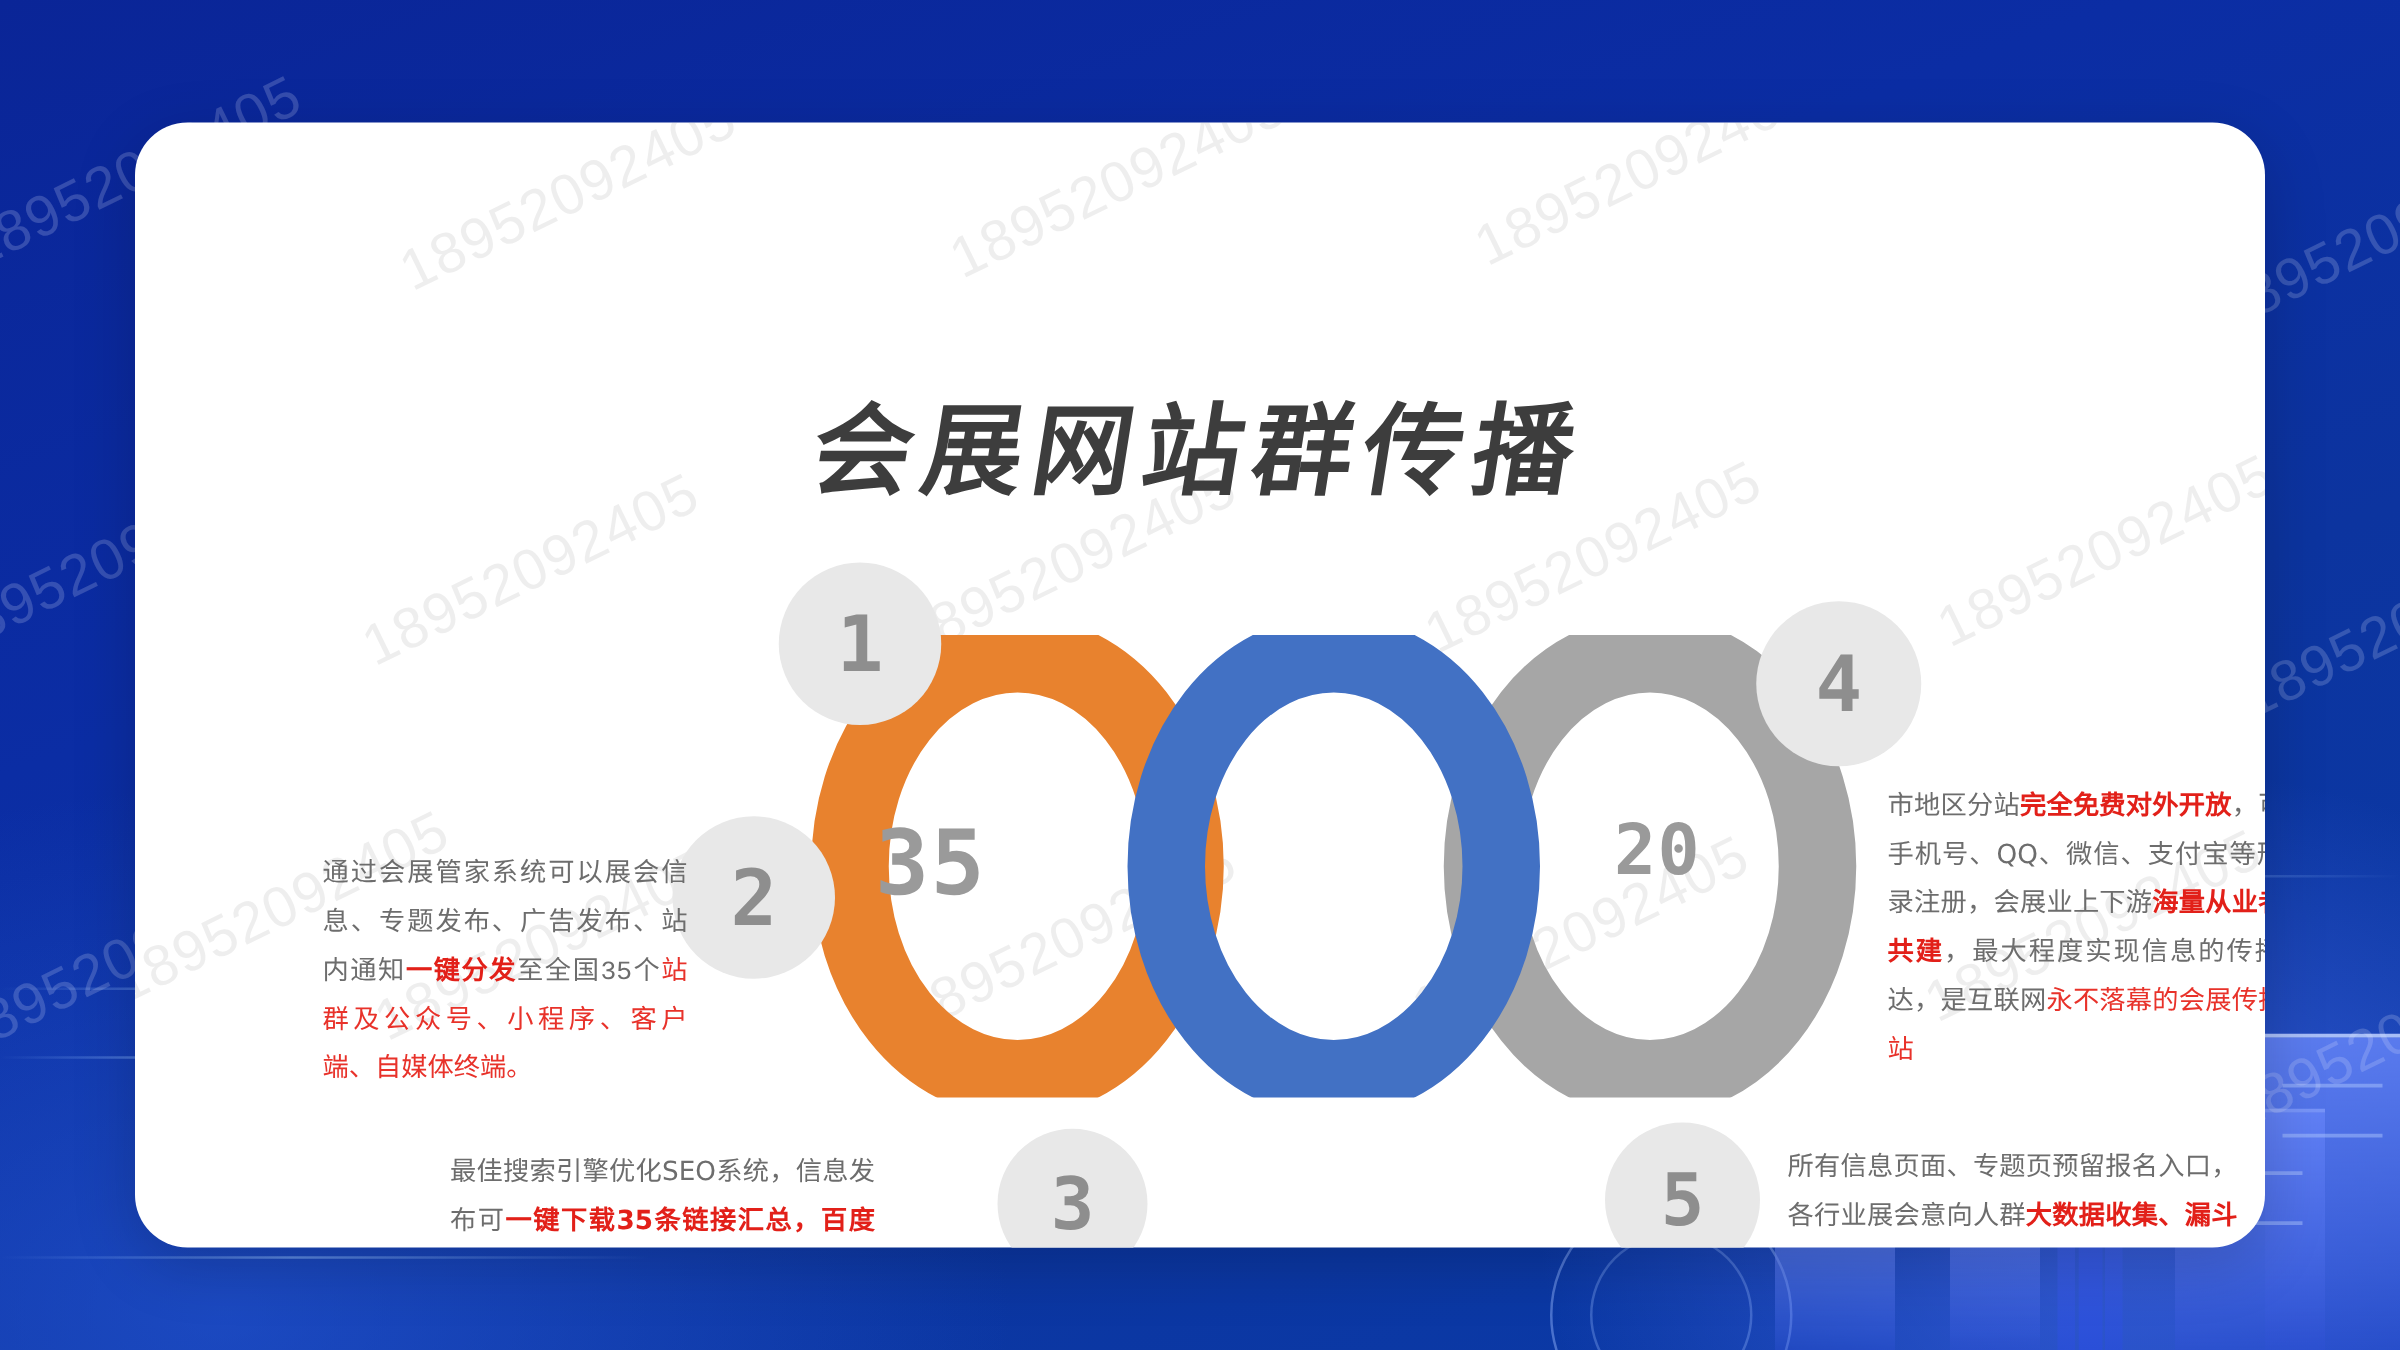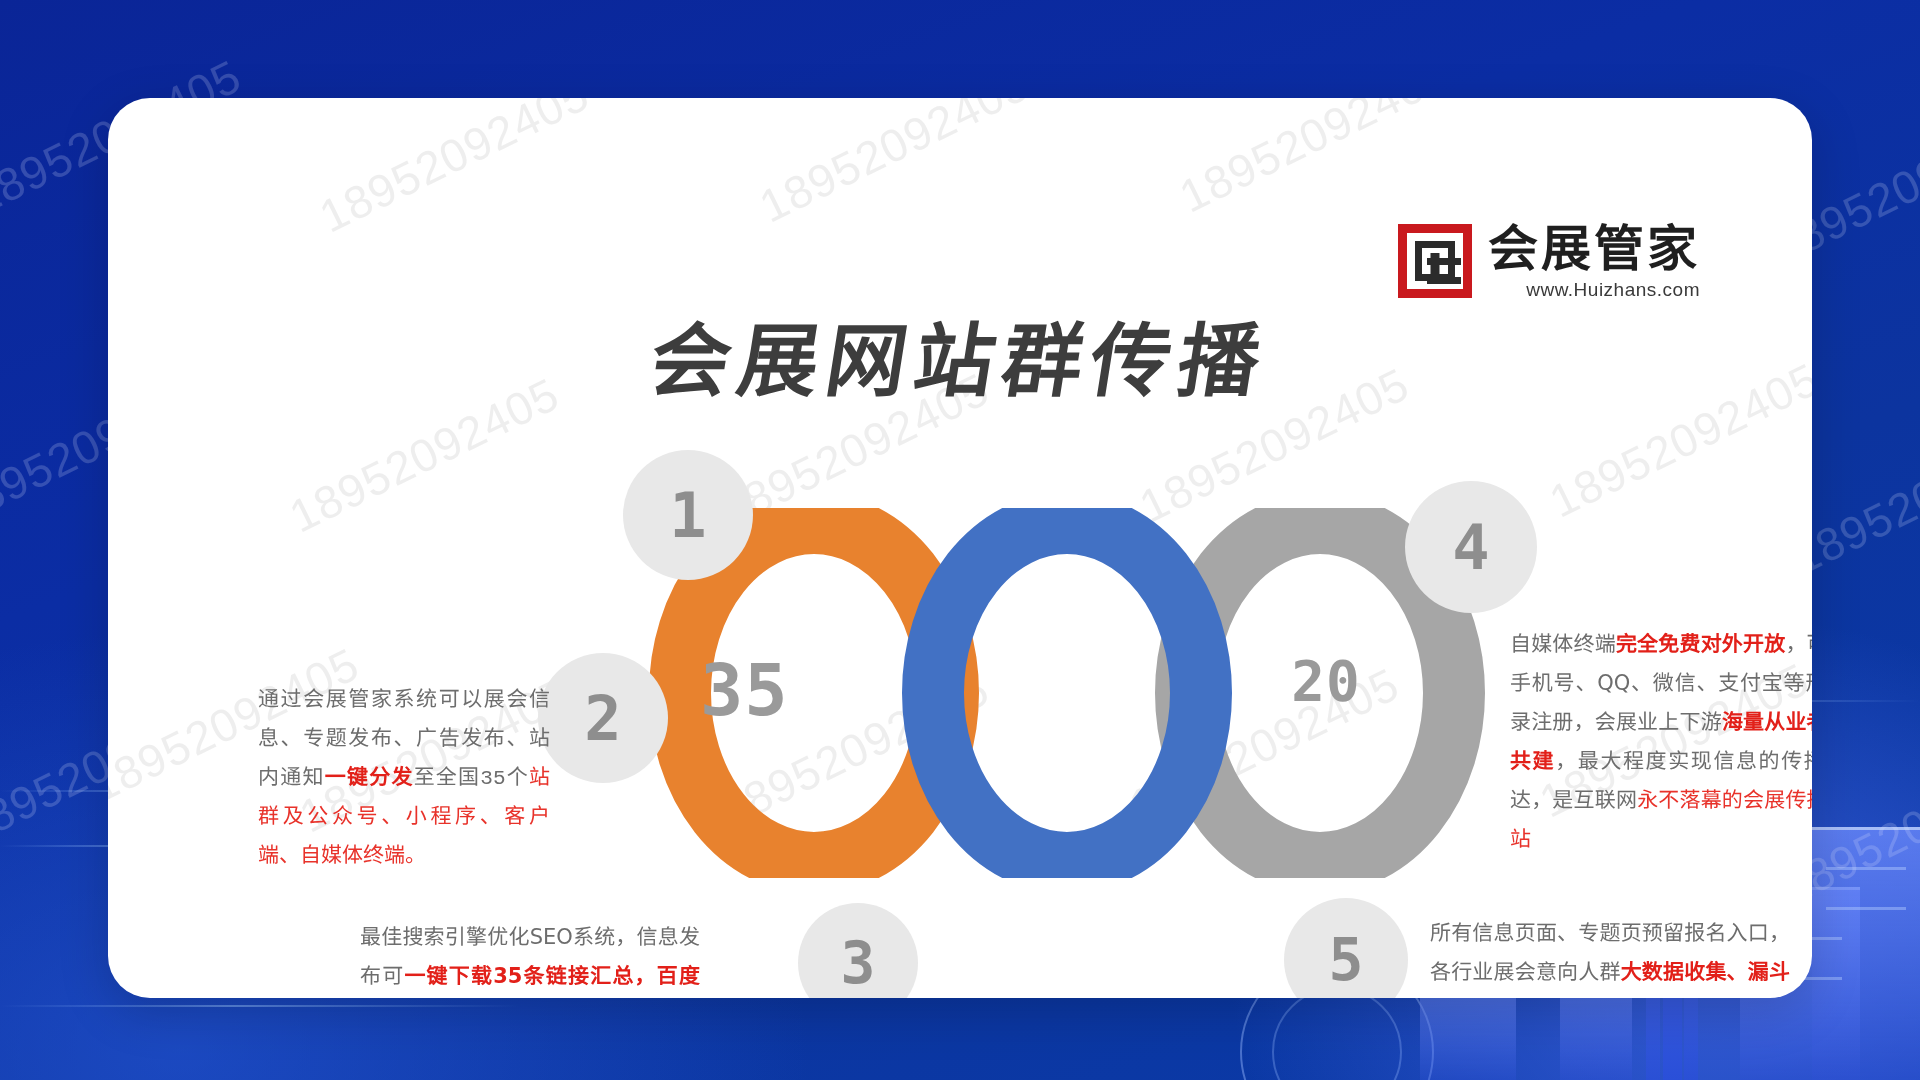--- a/index.html
+++ b/index.html
@@ -143,30 +143,20 @@
     <div class="wm" style="left:170px;top:330px;">18952092405</div>
     <div class="wm" style="left:600px;top:325px;">18952092405</div>
     <div class="wm" style="left:1020px;top:320px;">18952092405</div>
     <div class="wm" style="left:1430px;top:315px;">18952092405</div>
     <div class="wm" style="left:-30px;top:600px;">18952092405</div>
     <div class="wm" style="left:180px;top:630px;">18952092405</div>
     <div class="wm" style="left:600px;top:625px;">18952092405</div>
     <div class="wm" style="left:1010px;top:620px;">18952092405</div>
     <div class="wm" style="left:1420px;top:615px;">18952092405</div>
 
-    <div class="logo">
-      <div class="logo-mark">
-        <div class="logo-h1"></div>
-        <div class="logo-h2"></div>
-      </div>
-      <div class="logo-txt">
-        <div class="logo-cn">会展管家</div>
-        <div class="logo-url">www.Huizhans.com</div>
-      </div>
-    </div>
 
     <div class="title">会展网站群传播</div>
 
     <div class="rings">
       <svg width="952" height="370" viewBox="0 0 952 370" aria-hidden="true">
 
         <ellipse cx="728" cy="185" rx="134" ry="170" fill="none" stroke="#a6a6a6" stroke-width="62"></ellipse>
 
         <ellipse cx="222" cy="185" rx="134" ry="170" fill="none" stroke="#e8822e" stroke-width="62"></ellipse>
 
@@ -178,17 +168,17 @@
     </div>
 
     <div class="badge b1">1</div>
     <div class="badge b2">2</div>
     <div class="badge b3">3</div>
     <div class="badge b4">4</div>
     <div class="badge b5">5</div>
 
     <div class="para p2"><span>通过会展管家系统可以展会信息、专题发布、广告发布、站内通知</span><span class="rb">一键分发</span><span>至全国35个</span><span class="r">站群及公众号、小程序、客户端、自媒体终端。</span></div>
     <div class="para p3"><span>最佳搜索引擎优化SEO系统，信息发布可</span><span class="rb">一键下载35条链接汇总，百度同步收录率80%以上，</span></div>
-    <div class="para p4"><span>自媒体终端</span><span class="rb">完全免费对外开放</span><span>，可通过手机号、QQ、微信、支付宝等形式登录注册，会展业上下游</span><span class="rb">海量从业者参与共建</span><span>，最大程度实现信息的传播和触达，是互联网</span><span class="r">永不落幕的会展传播工作站</span></div>
+    <div class="para p4"><span>市地区分站</span><span class="rb">完全免费对外开放</span><span>，可通过手机号、QQ、微信、支付宝等形式登录注册，会展业上下游</span><span class="rb">海量从业者参与共建</span><span>，最大程度实现信息的传播和触达，是互联网</span><span class="r">永不落幕的会展传播工作站</span></div>
     <div class="para p5"><span>所有信息页面、专题页预留报名入口，各行业展会意向人群</span><span class="rb">大数据收集、漏斗筛选沉淀</span></div>
 
   </div>
 </div>
 
 </body></html>

